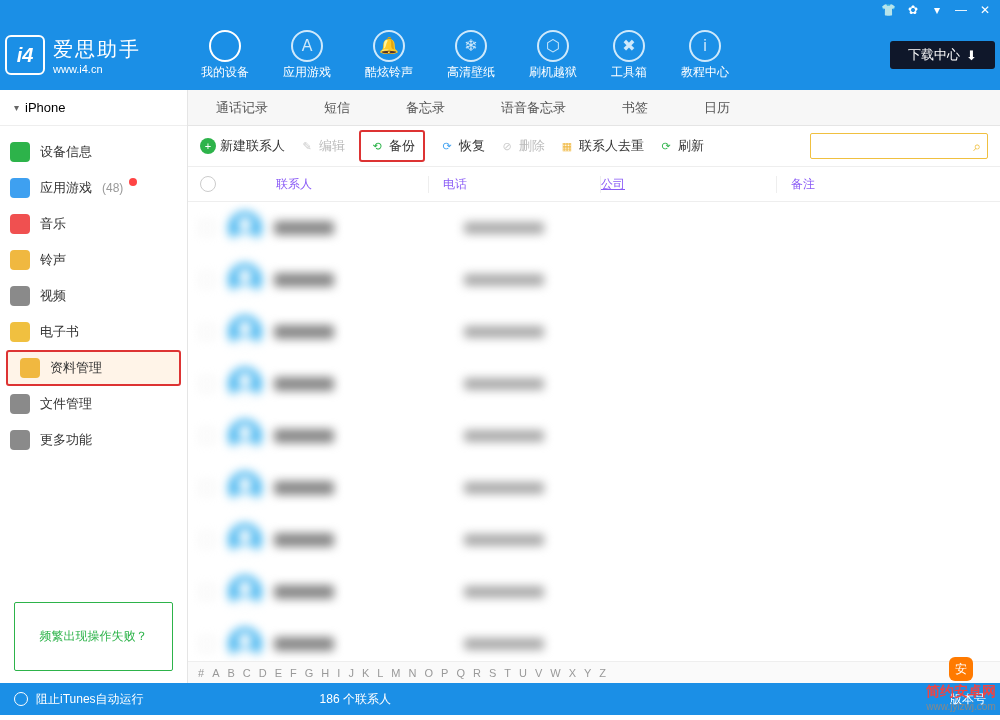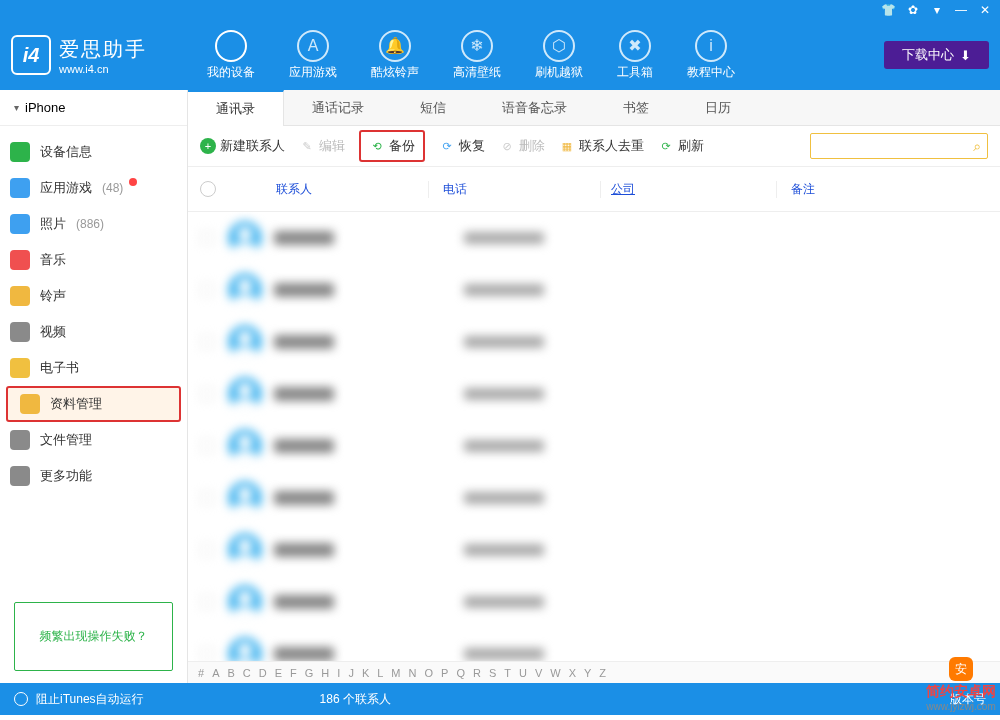--- a/index.html
+++ b/index.html
@@ -1,34 +1,34 @@
 <!DOCTYPE html>
 <html><head>
 <meta charset="utf-8">
 <style>
 * { margin: 0; padding: 0; box-sizing: border-box; font-family: "Microsoft YaHei", Arial, sans-serif; }
 body { width: 1000px; height: 720px; overflow: hidden; background: #fff; position: relative; }
 
 .titlebar { height: 20px; background: #1b8fe6; display: flex; justify-content: flex-end; align-items: center; padding: 0 8px; gap: 10px; }
 .titlebar-btn { width: 14px; height: 14px; color: #fff; font-size: 12px; display: flex; align-items: center; justify-content: center; cursor: pointer; }
 
-.header { height: 70px; background: #1b8fe6; display: flex; align-items: center; padding: 0 11px; }
+.header { height: 70px; background: #1b8fe6; display: flex; align-items: center; padding: 0 5px; }
 .logo-area { display: flex; align-items: center; width: 176px; }
 .logo-badge { width: 40px; height: 40px; border: 2px solid #fff; border-radius: 6px; display: flex; align-items: center; justify-content: center; color: #fff; font-size: 20px; font-style: italic; font-weight: bold; }
 .logo-text { color: #fff; margin-left: 8px; }
 .logo-cn { font-size: 20px; letter-spacing: 2px; }
 .logo-url { font-size: 11px; }
 
 .nav-items { display: flex; gap: 34px; margin-left: 20px; }
 .nav-item { display: flex; flex-direction: column; align-items: center; color: #fff; cursor: pointer; }
 .nav-icon { width: 32px; height: 32px; border: 2px solid #cfe9fb; border-radius: 50%; display: flex; align-items: center; justify-content: center; font-size: 16px; color: #cfe9fb; margin-bottom: 2px; }
 .nav-item.active .nav-icon { border-color: #fff; color: #fff; }
 .nav-label { font-size: 12px; }
 
-.download-btn { margin-left: auto; background: #4c1d95; color: #fff; padding: 5px 18px; border-radius: 3px; font-size: 13px; display: flex; align-items: center; gap: 6px; cursor: pointer; }
+.download-btn { margin-left: auto; background: #0f172a; color: #fff; padding: 5px 18px; border-radius: 3px; font-size: 13px; display: flex; align-items: center; gap: 6px; cursor: pointer; }
 
 .body-area { display: flex; height: 593px; }
 .sidebar { width: 188px; border-right: 1px solid #e5e5e5; display: flex; flex-direction: column; }
 .device-row { height: 36px; display: flex; align-items: center; padding: 0 14px; border-bottom: 1px solid #eee; font-size: 13px; cursor: pointer; }
 .device-arrow { margin-right: 6px; font-size: 10px; color: #666; }
 .side-list { padding-top: 8px; flex: 1; }
 .side-item { height: 36px; display: flex; align-items: center; padding: 0 10px; font-size: 13px; color: #333; cursor: pointer; gap: 10px; position: relative; }
 .side-item.selected { background: #fff4e8; text-align: center; }
 .side-item.boxed { border: 2px solid #d33; border-radius: 3px; margin: 0 6px; padding: 0 12px; }
 .side-icon { width: 20px; height: 20px; border-radius: 4px; display: flex; align-items: center; justify-content: center; font-size: 12px; color: #fff; }
@@ -43,25 +43,25 @@
 
 .toolbar { height: 40px; display: flex; align-items: center; padding: 0 12px; gap: 14px; }
 .tool-btn { display: flex; align-items: center; gap: 4px; font-size: 13px; color: #333; cursor: pointer; }
 .tool-btn.disabled { color: #bbb; }
 .tool-btn.boxed { border: 2px solid #d33; border-radius: 3px; padding: 5px 8px; }
 .tool-icon { width: 16px; height: 16px; border-radius: 50%; display: flex; align-items: center; justify-content: center; font-size: 11px; }
 .search-box { margin-left: auto; width: 178px; height: 26px; border: 1px solid #f0c040; border-radius: 2px; display: flex; align-items: center; padding: 0 6px; }
 .search-input { flex: 1; border: none; outline: none; font-size: 12px; }
 .search-icon { color: #f0c040; font-size: 14px; }
 
-.table-header { height: 46px; display: flex; align-items: center; border-top: 1px solid #eee; border-bottom: 1px solid #eee; font-size: 12px; color: #1d4ed8; }
+.table-header { height: 36px; display: flex; align-items: center; border-top: 1px solid #eee; border-bottom: 1px solid #eee; font-size: 12px; color: #8b5cf6; }
 .th-check { width: 40px; display: flex; justify-content: center; }
 .th-contact { width: 200px; padding-left: 48px; }
 .th-phone { width: 172px; border-left: 1px solid #eee; padding-left: 14px; }
-.th-company { width: 176px; border-left: 1px solid #eee; padding-left: 10px; text-decoration: underline; }
+.th-company { width: 176px; border-left: 1px solid #eee; padding-left: 0; text-decoration: underline; }
 .th-note { flex: 1; border-left: 1px solid #eee; padding-left: 14px; }
 .chk-circle { width: 16px; height: 16px; border: 1px solid #ccc; border-radius: 50%; }
 
 .table-body { flex: 1; overflow: hidden; }
 .contact-row { height: 52px; display: flex; align-items: center; padding-left: 12px; filter: blur(5px); }
 .row-chk { width: 14px; height: 14px; border: 1px solid #ddd; border-radius: 2px; margin-right: 14px; }
 .avatar { width: 34px; height: 34px; background: #4db8f0; border-radius: 50%; margin-right: 12px; position: relative; overflow: hidden; }
 .avatar::before { content: ""; position: absolute; width: 14px; height: 14px; background: #fff; border-radius: 50%; top: 6px; left: 10px; }
 .avatar::after { content: ""; position: absolute; width: 26px; height: 14px; background: #fff; border-radius: 50% 50% 0 0; bottom: -2px; left: 4px; }
 .name-blur { width: 60px; height: 14px; background: #888; border-radius: 3px; }
@@ -146,25 +146,20 @@
           <div class="side-icon" style="background:#2db34a"></div>
           <span>设备信息</span>
         </div>
         <div class="side-item">
           <div class="side-icon" style="background:#3ea0f0"></div>
           <span>应用游戏</span>
           <span class="side-count">(48)</span>
           <span class="red-dot"></span>
         </div>
         <div class="side-item">
-          <div class="side-icon" style="background:#3ea0f0"></div>
-          <span>照片</span>
-          <span class="side-count">(886)</span>
-        </div>
-        <div class="side-item">
           <div class="side-icon" style="background:#f05050"></div>
           <span>音乐</span>
         </div>
         <div class="side-item">
           <div class="side-icon" style="background:#f0b840"></div>
           <span>铃声</span>
         </div>
         <div class="side-item">
           <div class="side-icon" style="background:#8a8a8a"></div>
           <span>视频</span>
@@ -184,23 +179,23 @@
         <div class="side-item">
           <div class="side-icon" style="background:#8a8a8a"></div>
           <span>更多功能</span>
         </div>
       </div>
     <div class="fail-btn">频繁出现操作失败？</div>
   </div>
 
   <div class="main">
     <div class="tabs" id="tabs">
-        <div class="tab active">通讯录</div>
         <div class="tab">通话记录</div>
         <div class="tab">短信</div>
+        <div class="tab">备忘录</div>
         <div class="tab">语音备忘录</div>
         <div class="tab">书签</div>
         <div class="tab">日历</div>
       </div>
 
     <div class="toolbar">
       <div class="tool-btn">
         <span class="tool-icon" style="background:#2db34a;color:#fff">+</span>
         <span>新建联系人</span>
       </div>

